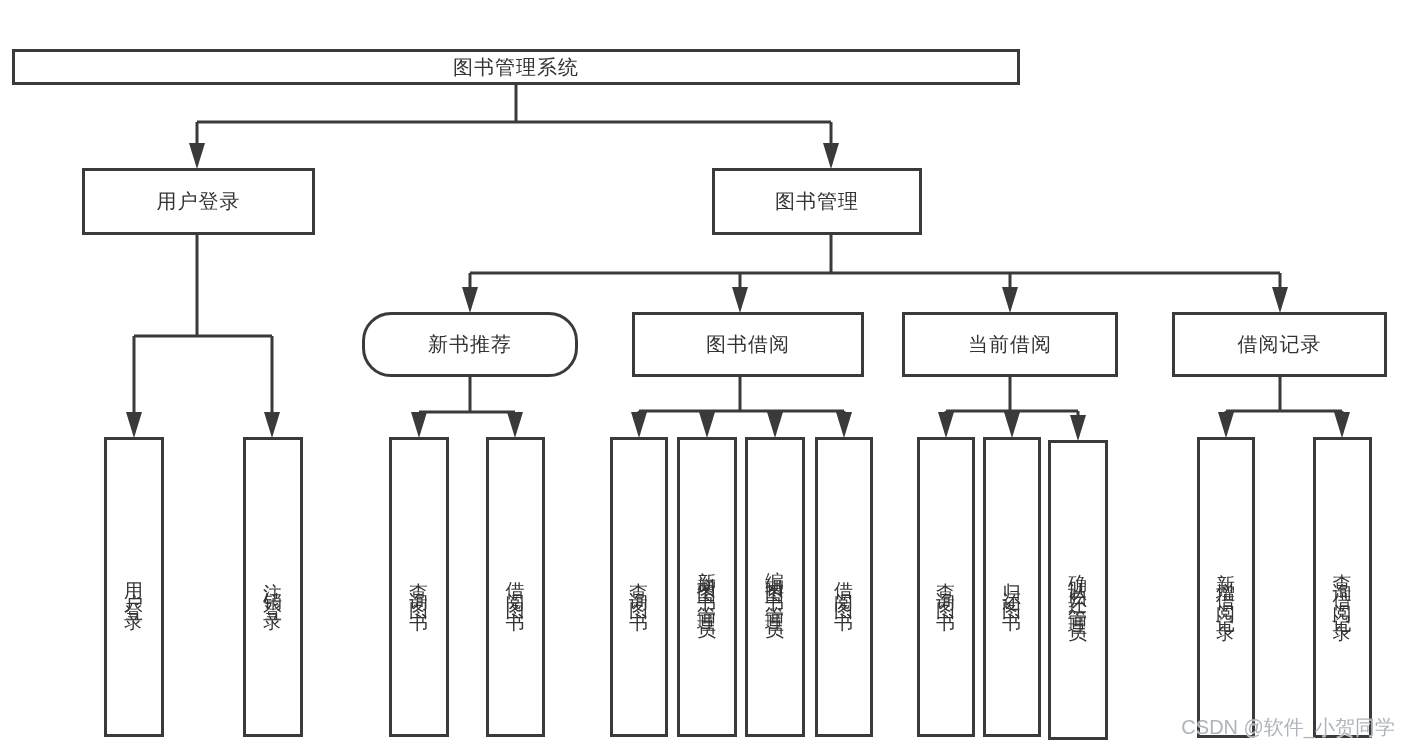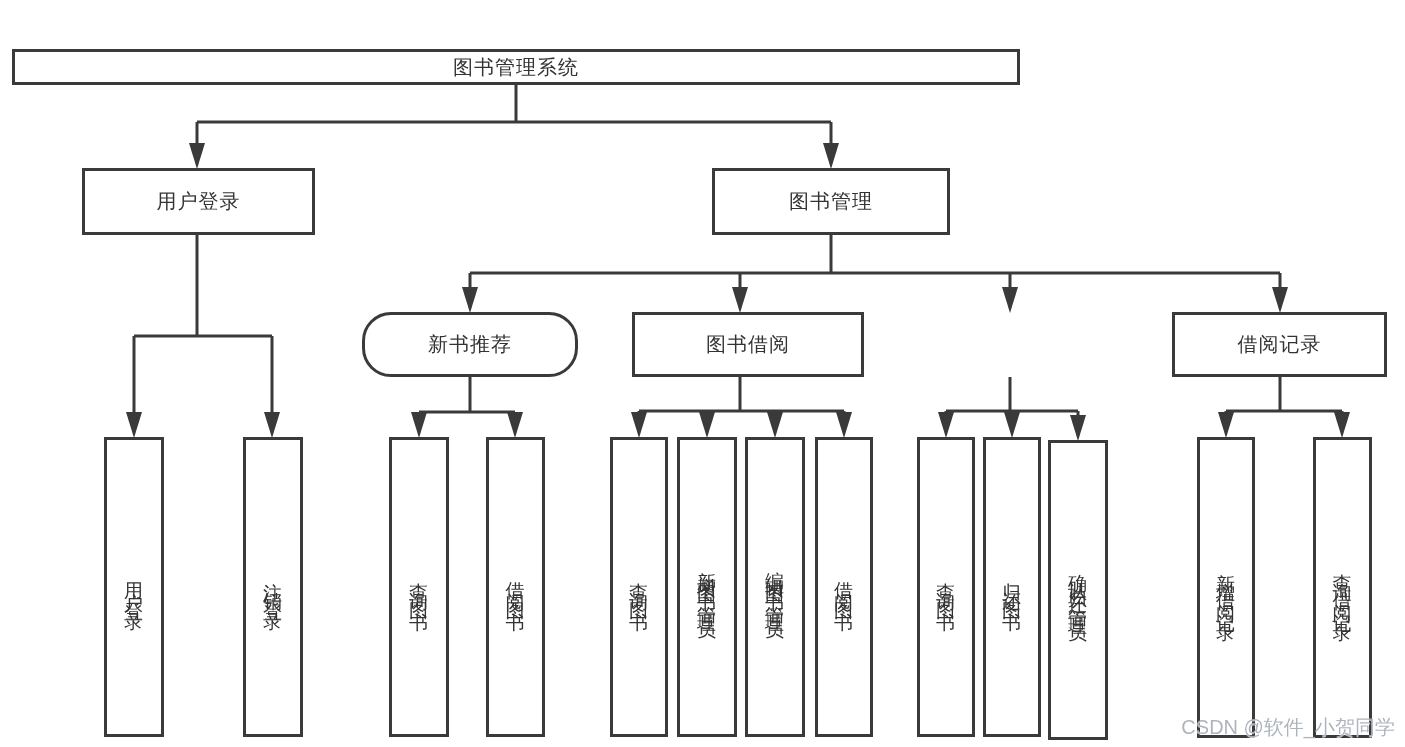--- a/index.html
+++ b/index.html
@@ -35,21 +35,21 @@
     font-size: 19px;
     letter-spacing: 10px;
     color: #333333;
     line-height: 1;
   }
   .node.v.tight span { letter-spacing: 7px; }
 
   
   #n-root            { left:  12px; top:  13px; width: 1008px; height: 36px; margin-top: 36px; }
   #n-user-login      { left:  82px; top: 168px; width: 233px; height: 67px; }
-  #n-book-mgmt       { left: 712px; top: 168px; width: 238px; height: 67px; justify-content: center; }
+  #n-book-mgmt       { left: 712px; top: 168px; width: 210px; height: 67px; justify-content: center; }
   #n-new-book-rec    { left: 362px; top: 312px; width: 216px; height: 65px; border-radius: 29px; }
   #n-book-borrow     { left: 632px; top: 312px; width: 232px; height: 65px; }
   #n-current-borrow  { left: 902px; top: 312px; width: 216px; height: 65px; }
   #n-borrow-records  { left:1172px; top: 312px; width: 215px; height: 65px; }
 
   #n-leaf-user-login   { left: 104px; top: 437px; width: 60px; height: 300px; }
   #n-leaf-logout       { left: 243px; top: 437px; width: 60px; height: 300px; }
   #n-leaf-query-rec    { left: 389px; top: 437px; width: 60px; height: 300px; }
   #n-leaf-borrow-rec   { left: 486px; top: 437px; width: 59px; height: 300px; }
   #n-leaf-query-bor    { left: 610px; top: 437px; width: 58px; height: 300px; }
@@ -148,20 +148,23 @@
   <div class="node h" id="n-book-mgmt">
     <span>图书管理</span>
   </div>
 
   <div class="node h" id="n-new-book-rec">
     <span>新书推荐</span>
   </div>
   <div class="node h" id="n-book-borrow">
     <span>图书借阅</span>
   </div>
+  <div class="node h" id="n-current-borrow">
+    <span>当前借阅</span>
+  </div>
   <div class="node h" id="n-borrow-records">
     <span>借阅记录</span>
   </div>
 
   <div class="node v" id="n-leaf-user-login">
     <span>用户登录</span>
   </div>
   <div class="node v" id="n-leaf-logout">
     <span>注销登录</span>
   </div>

